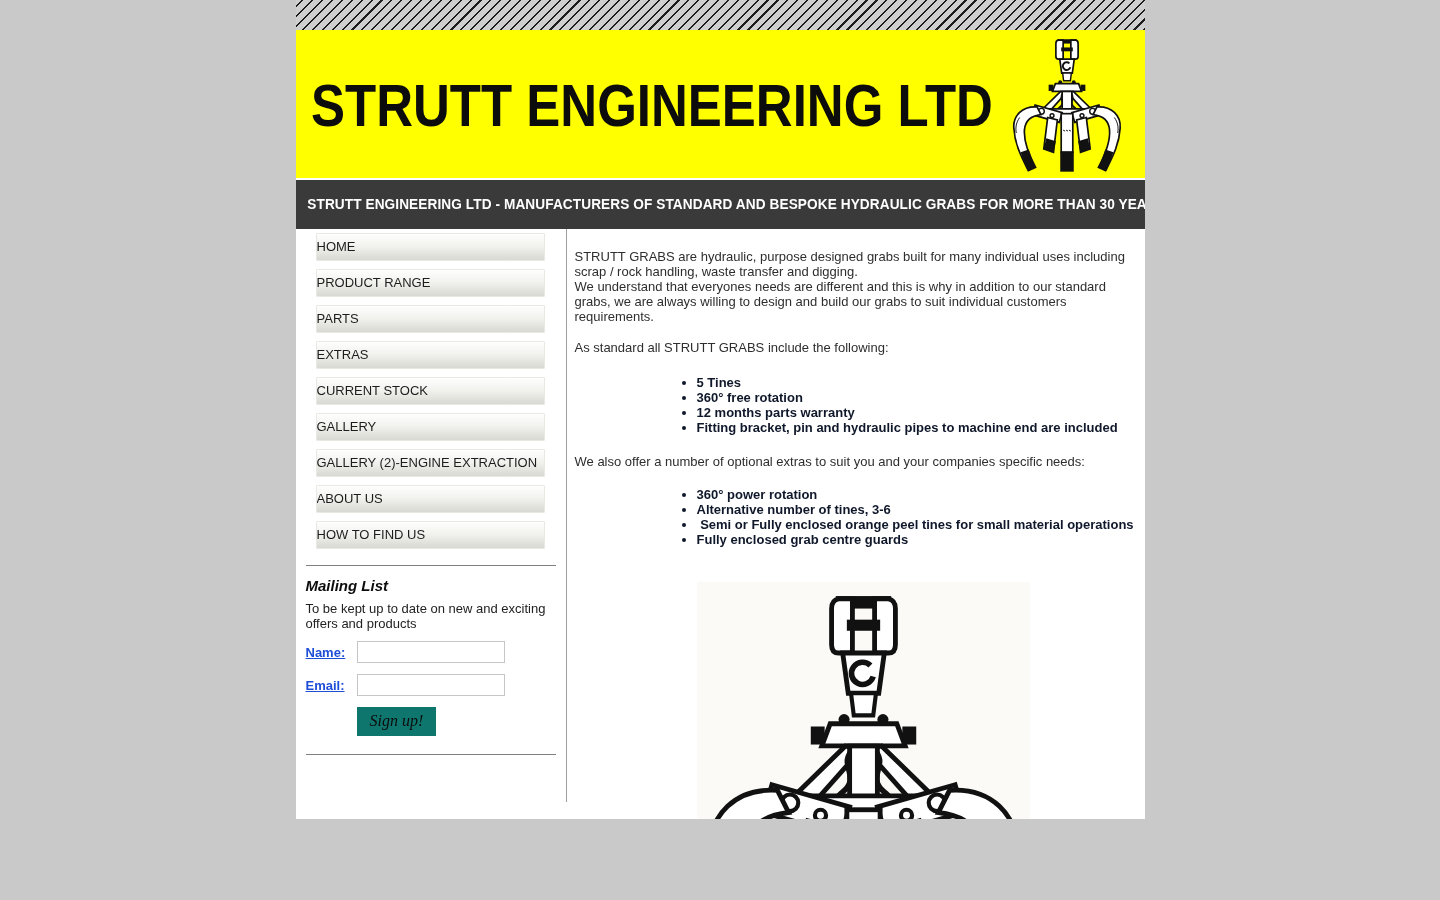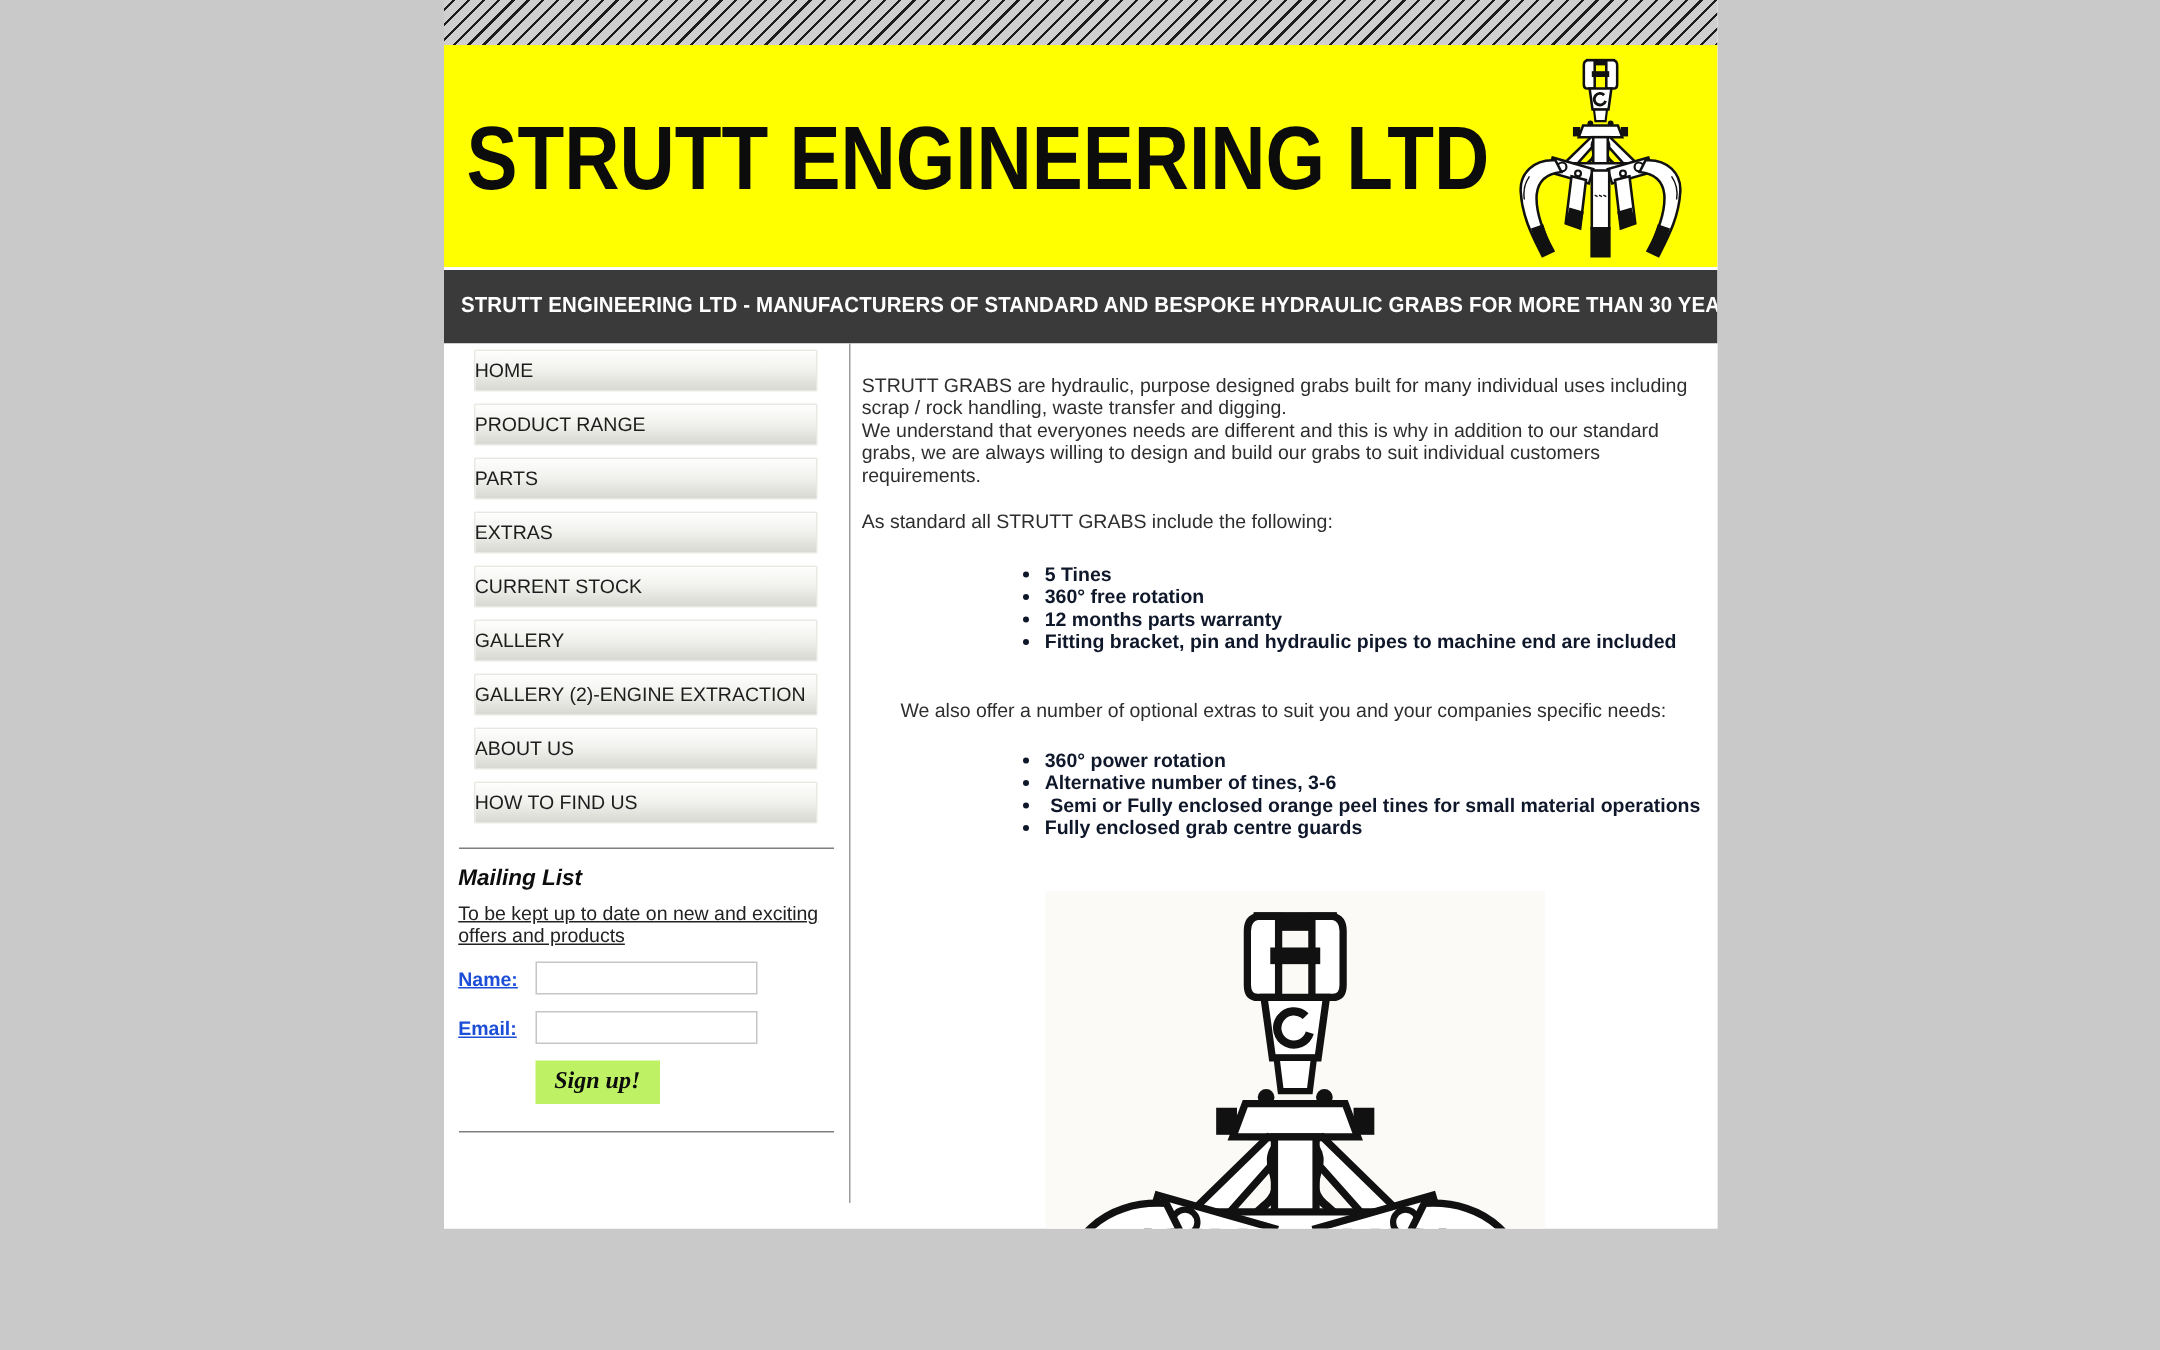--- a/index.html
+++ b/index.html
@@ -47,41 +47,41 @@
     background:linear-gradient(#fefefd 0%, #f2f2ef 45%, #d9d9d3 100%);
     border:1px solid #e9e9e4; border-radius:1px; cursor:pointer;
     white-space:nowrap; overflow:hidden;
   }
 
   
   .mailing { margin:0 10px; }
   .mailing hr { border:none; border-top:1px solid #7f7f7f; }
   .mailing .hr-top { margin-top:16px; }
   .mailing h3 { font-size:15px; font-weight:bold; font-style:italic; color:#0d0d0d; margin:11px 0 7px 0; }
-  .mailing .desc { font-size:13px; line-height:15px; color:#222; margin-bottom:10px;text-decoration:underline; }
+  .mailing .desc { font-size:13px; line-height:15px; color:#222; margin-bottom:10px; }
   .form-row { margin-bottom:11px; display:flex; align-items:center; }
   .form-row label { width:51px; font-size:13px; font-weight:bold; color:#1d4ed8;text-decoration:underline; }
   .form-row input {
     width:148px; height:22px; border:1px solid #c6c6c6; background:#ffffff;
     font-size:13px; padding:0 4px; outline:none;
   }
   .signup {
-    margin-left:51px; background:#bef264; border:none; cursor:pointer;
-    font-family:"Liberation Serif", serif; font-weight:bold; font-style:italic;
+    margin-left:51px; background:#0f766e; border:none; cursor:pointer;
+    font-family:"Liberation Serif", serif; font-weight:normal; font-style:italic;
     font-size:16px; color:#0c0c0c; padding:5px 13px 6px 13px;
   }
   .mailing .hr-bottom { margin-top:18px; }
 
   
   .main p { font-size:13px; line-height:15px; }
   .intro span { display:block; }
   .std-heading { margin-top:16px; }
   .feature-list { margin-top:20px; padding-left:122px; list-style:disc outside; }
   .feature-list li { font-size:13px; line-height:15px; font-weight:bold; white-space:pre-wrap; color:#0f172a; }
-  .extras-heading { margin-top:31px;text-align:center; }
+  .extras-heading { margin-top:19px; }
   .feature-list.extras { margin-top:18px; }
 
   .grab-figure { margin:35px 0 0 122px; width:333px; height:400px; background:#fbfaf6; }
   .grab-figure svg { width:333px; height:400px; display:block; }
 </style>
 </head>
 <body>
 
 <svg width="0" height="0" style="position:absolute" aria-hidden="true">
   <symbol id="grab-art" viewBox="0 0 240 288">

